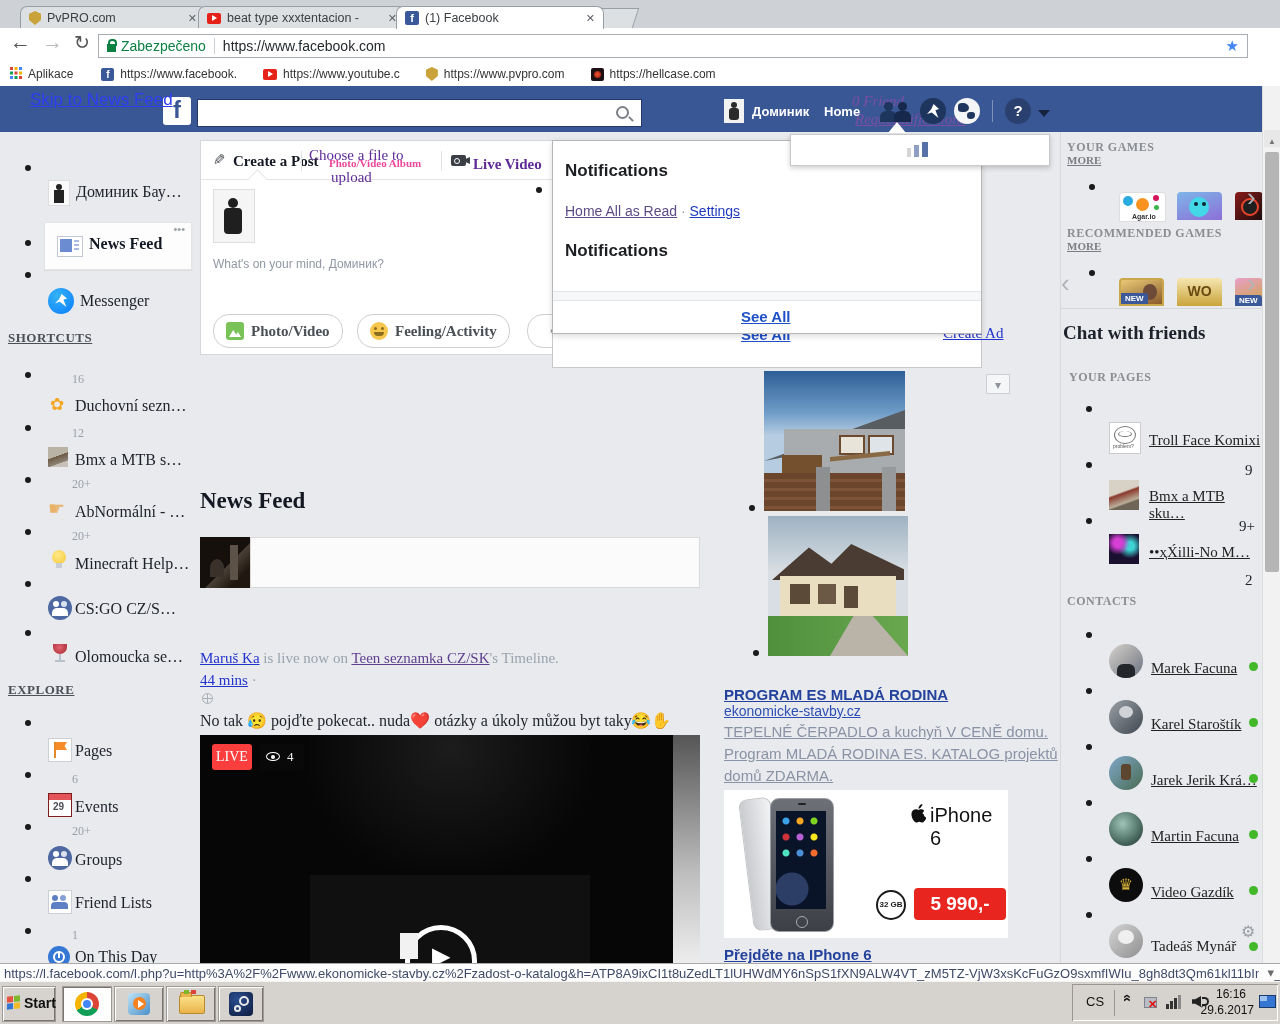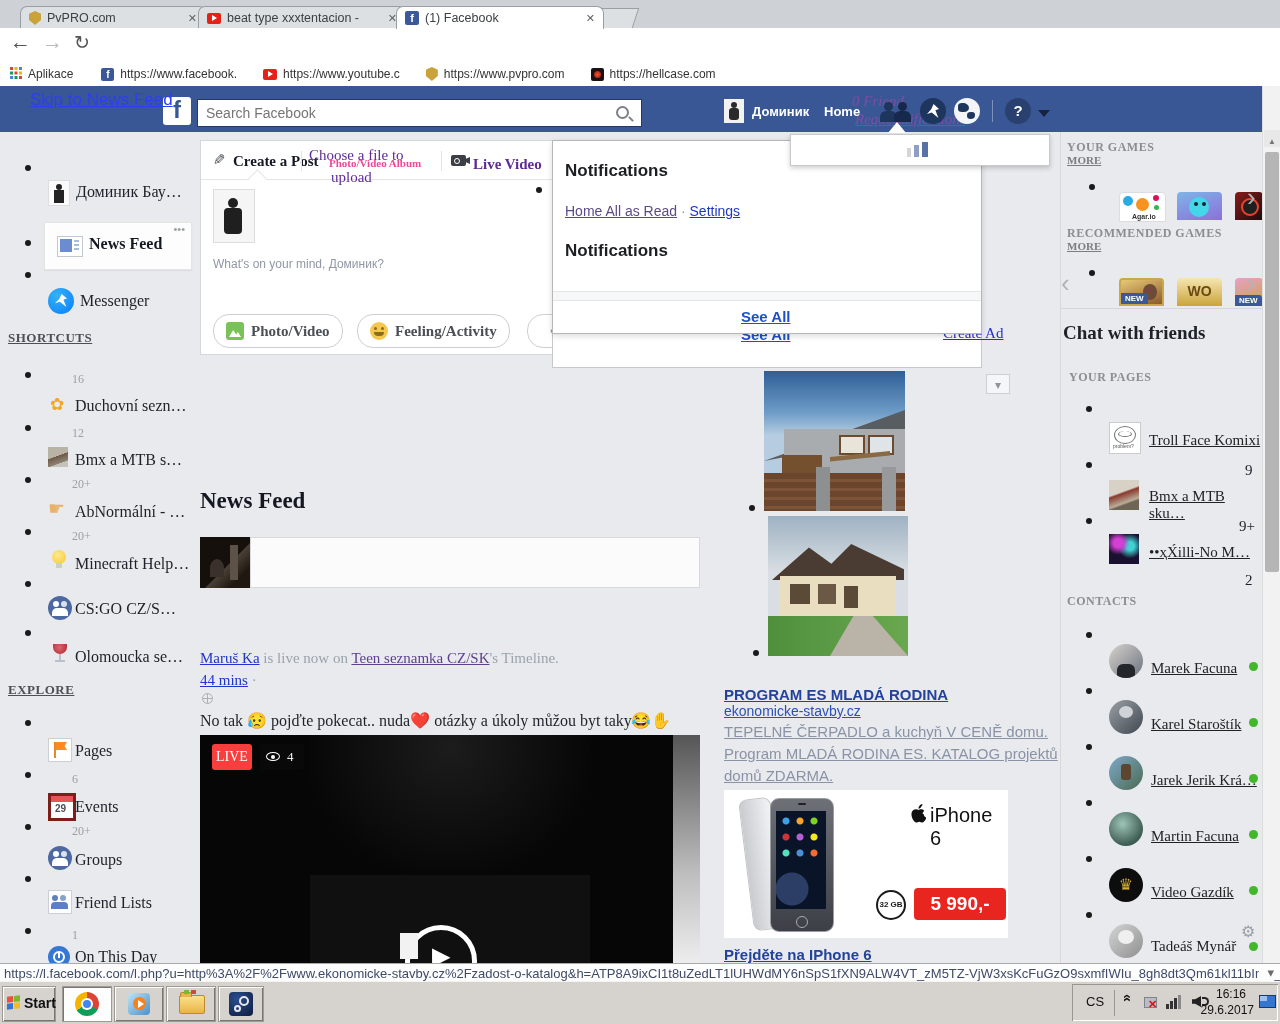--- a/index.html
+++ b/index.html
@@ -59,20 +59,29 @@
   <span style="width:14px;height:14px;background:#3b5998;border-radius:2px;margin-right:6px;color:#fff;font-weight:700;font-size:11px;text-align:center;line-height:14px;">f</span>
   <span class="nw" style="overflow:hidden;width:132px;">(1) Facebook</span>
   <span class="tclose">✕</span>
 </div>
 <div class="a" style="left:596px;top:8px;width:38px;height:19px;background:#dde0e3;border:1px solid #979ea4;transform:skewX(-18deg);border-bottom:none;"></div>
 
 <div class="a" style="left:0;top:28px;width:1280px;height:34px;background:#fff;border-bottom:1px solid #e0e0e0;">
   <span class="a" style="left:10px;top:2px;font-size:21px;color:#555;">←</span>
   <span class="a" style="left:42px;top:2px;font-size:21px;color:#b9bcbe;">→</span>
   <span class="a" style="left:74px;top:3px;font-size:19px;color:#555;">↻</span>
+  <div class="a" style="left:98px;top:6px;width:1148px;height:22px;background:#fff;border:1px solid #a7adb3;display:flex;align-items:center;">
+    <span style="width:9px;height:8px;background:#0b8043;margin:3px 5px 0 8px;position:relative;">
+      <span style="position:absolute;left:1px;top:-5px;width:5px;height:5px;border:2px solid #0b8043;border-bottom:none;border-radius:4px 4px 0 0;"></span>
+    </span>
+    <span style="color:#0b8043;font-size:14px;margin-right:8px;">Zabezpečeno</span>
+    <span style="width:1px;height:16px;background:#c9ced2;margin-right:8px;"></span>
+    <span style="color:#24292e;font-size:14px;">https://www.facebook.com</span>
+    <span style="margin-left:auto;margin-right:8px;color:#4285f4;font-size:15px;">★</span>
+  </div>
 </div>
 
 <div class="a" style="left:0;top:62px;width:1280px;height:24px;background:#fff;display:flex;align-items:center;font-size:12px;color:#333;">
   <span style="margin-left:10px;margin-right:6px;display:inline-block;">
     <svg width="12" height="12">
         <rect x="0" y="0" width="3" height="3" fill="#db4437"></rect>
         <rect x="4.5" y="0" width="3" height="3" fill="#f4b400"></rect>
         <rect x="9" y="0" width="3" height="3" fill="#4285f4"></rect>
         <rect x="0" y="4.5" width="3" height="3" fill="#0f9d58"></rect>
         <rect x="4.5" y="4.5" width="3" height="3" fill="#db4437"></rect>
@@ -96,21 +105,20 @@
     </span>
   <span>https://hellcase.com</span>
 </div>
 
 <div class="a" style="left:0;top:132px;width:1262px;height:831px;background:#e9eaed;"></div>
 
 <div class="a" style="left:0;top:86px;width:1262px;height:46px;background:#3a5795;z-index:20;"></div>
 <span class="a u" style="left:30px;top:90px;font-size:17px;color:#2d3ef2;z-index:25;">Skip to News Feed</span>
 <div class="a" style="left:163px;top:97px;width:28px;height:28px;background:#fff;border-radius:3px;z-index:22;color:#3a5795;font-weight:700;font-size:24px;text-align:center;line-height:26px;">f</div>
 <div class="a" style="left:197px;top:99px;width:443px;height:26px;background:#fff;border:1px solid #24386b;z-index:22;">
-  <input style="position: absolute; left: 6px; top: 2px; width: 380px; height: 20px; border: none; outline: none; font-size: 14px; color: rgb(51, 51, 51); background: transparent;" placeholder="Search Facebook">
   <span style="position:absolute;right:12px;top:6px;width:9px;height:9px;border:2px solid #7b7f86;border-radius:50%;"></span>
   <span style="position:absolute;right:9px;top:16px;width:2px;height:6px;background:#7b7f86;transform:rotate(-45deg);"></span>
 </div>
 
 <span class="a ser" style="left:852px;top:93px;font-size:15px;color:#7b4ea3;z-index:21;font-style:italic;">0 Friend</span>
 <span class="a ser u" style="left:855px;top:111px;font-size:15px;color:#7b4ea3;z-index:21;font-style:italic;">Requests</span>
 <span class="a ser u" style="left:888px;top:111px;font-size:15px;color:#7b4ea3;z-index:21;font-style:italic;">Notifications</span>
 
 <div class="a" style="left:724px;top:99px;width:20px;height:24px;background:#f2f2f2;z-index:22;">
   <span style="position:absolute;left:7px;top:3px;width:6px;height:6px;border-radius:50%;background:#2b2b2b;"></span>
@@ -207,21 +215,21 @@
 
 <span class="blt" style="left:25px;top:720px;"></span>
 <div class="a" style="left:48px;top:738px;width:22px;height:22px;background:#fff;border:1px solid #ccd0d5;">
   <span style="position:absolute;left:5px;top:3px;width:2px;height:16px;background:#e58a2a;"></span>
   <span style="position:absolute;left:7px;top:3px;width:11px;height:8px;background:#f78b28;clip-path:polygon(0 0,100% 0,78% 50%,100% 100%,0 100%);"></span>
 </div>
 <span class="navlab" style="left:75px;top:742px;">Pages</span>
 
 <span class="blt" style="left:25px;top:772px;"></span>
 <span class="cnt" style="left:72px;top:772px;">6</span>
-<div class="a" style="left:48px;top:793px;width:22px;height:22px;background:#fff;border:3px solid #7f1d1d;">
+<div class="a" style="left:48px;top:793px;width:22px;height:22px;background:#fff;border:1px solid #7f1d1d;">
   <span style="position:absolute;left:0;top:0;width:22px;height:6px;background:#e4555a;"></span>
   <span class="b" style="position:absolute;left:4px;top:7px;font-size:10px;color:#4b4f56;">29</span>
 </div>
 <span class="navlab" style="left:75px;top:798px;">Events</span>
 
 <span class="blt" style="left:25px;top:824px;"></span>
 <span class="cnt" style="left:72px;top:824px;">20+</span>
 <div class="a" style="left:48px;top:846px;width:24px;height:24px;border-radius:50%;background:#4e69a2;">
   <span style="position:absolute;left:5px;top:5px;width:6px;height:6px;border-radius:50%;background:#fff;"></span>
   <span style="position:absolute;left:13px;top:5px;width:6px;height:6px;border-radius:50%;background:#dbe2ef;"></span>

